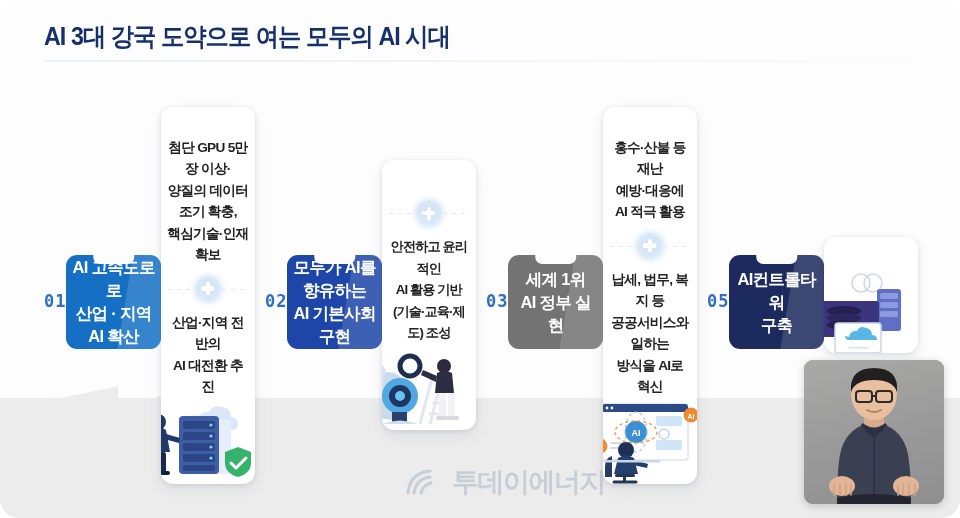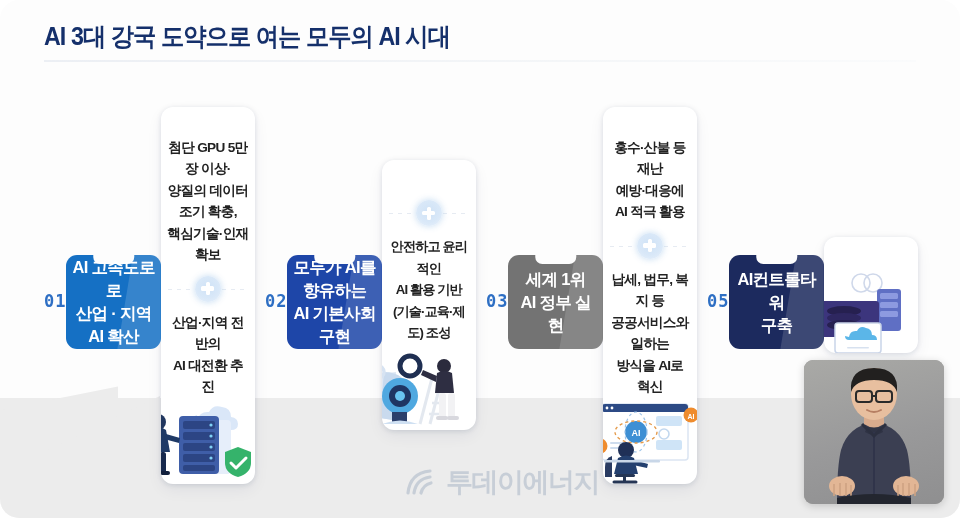--- a/index.html
+++ b/index.html
@@ -208,20 +208,21 @@
     position:relative;
   }
   .illus svg { position:absolute; bottom:0; left:50%; transform:translateX(-50%); }
 
   
   .watermark {
     position:absolute;
     left:404px; bottom:18px;
     display:flex;
     align-items:center;
+    gap:6px;
     opacity:0.33;
     z-index:6;
     pointer-events:none;
   }
   .watermark-text {
     font-size:27px;
     font-weight:bold;
     color:#7f93ad;
     letter-spacing:-1.5px;
   }

